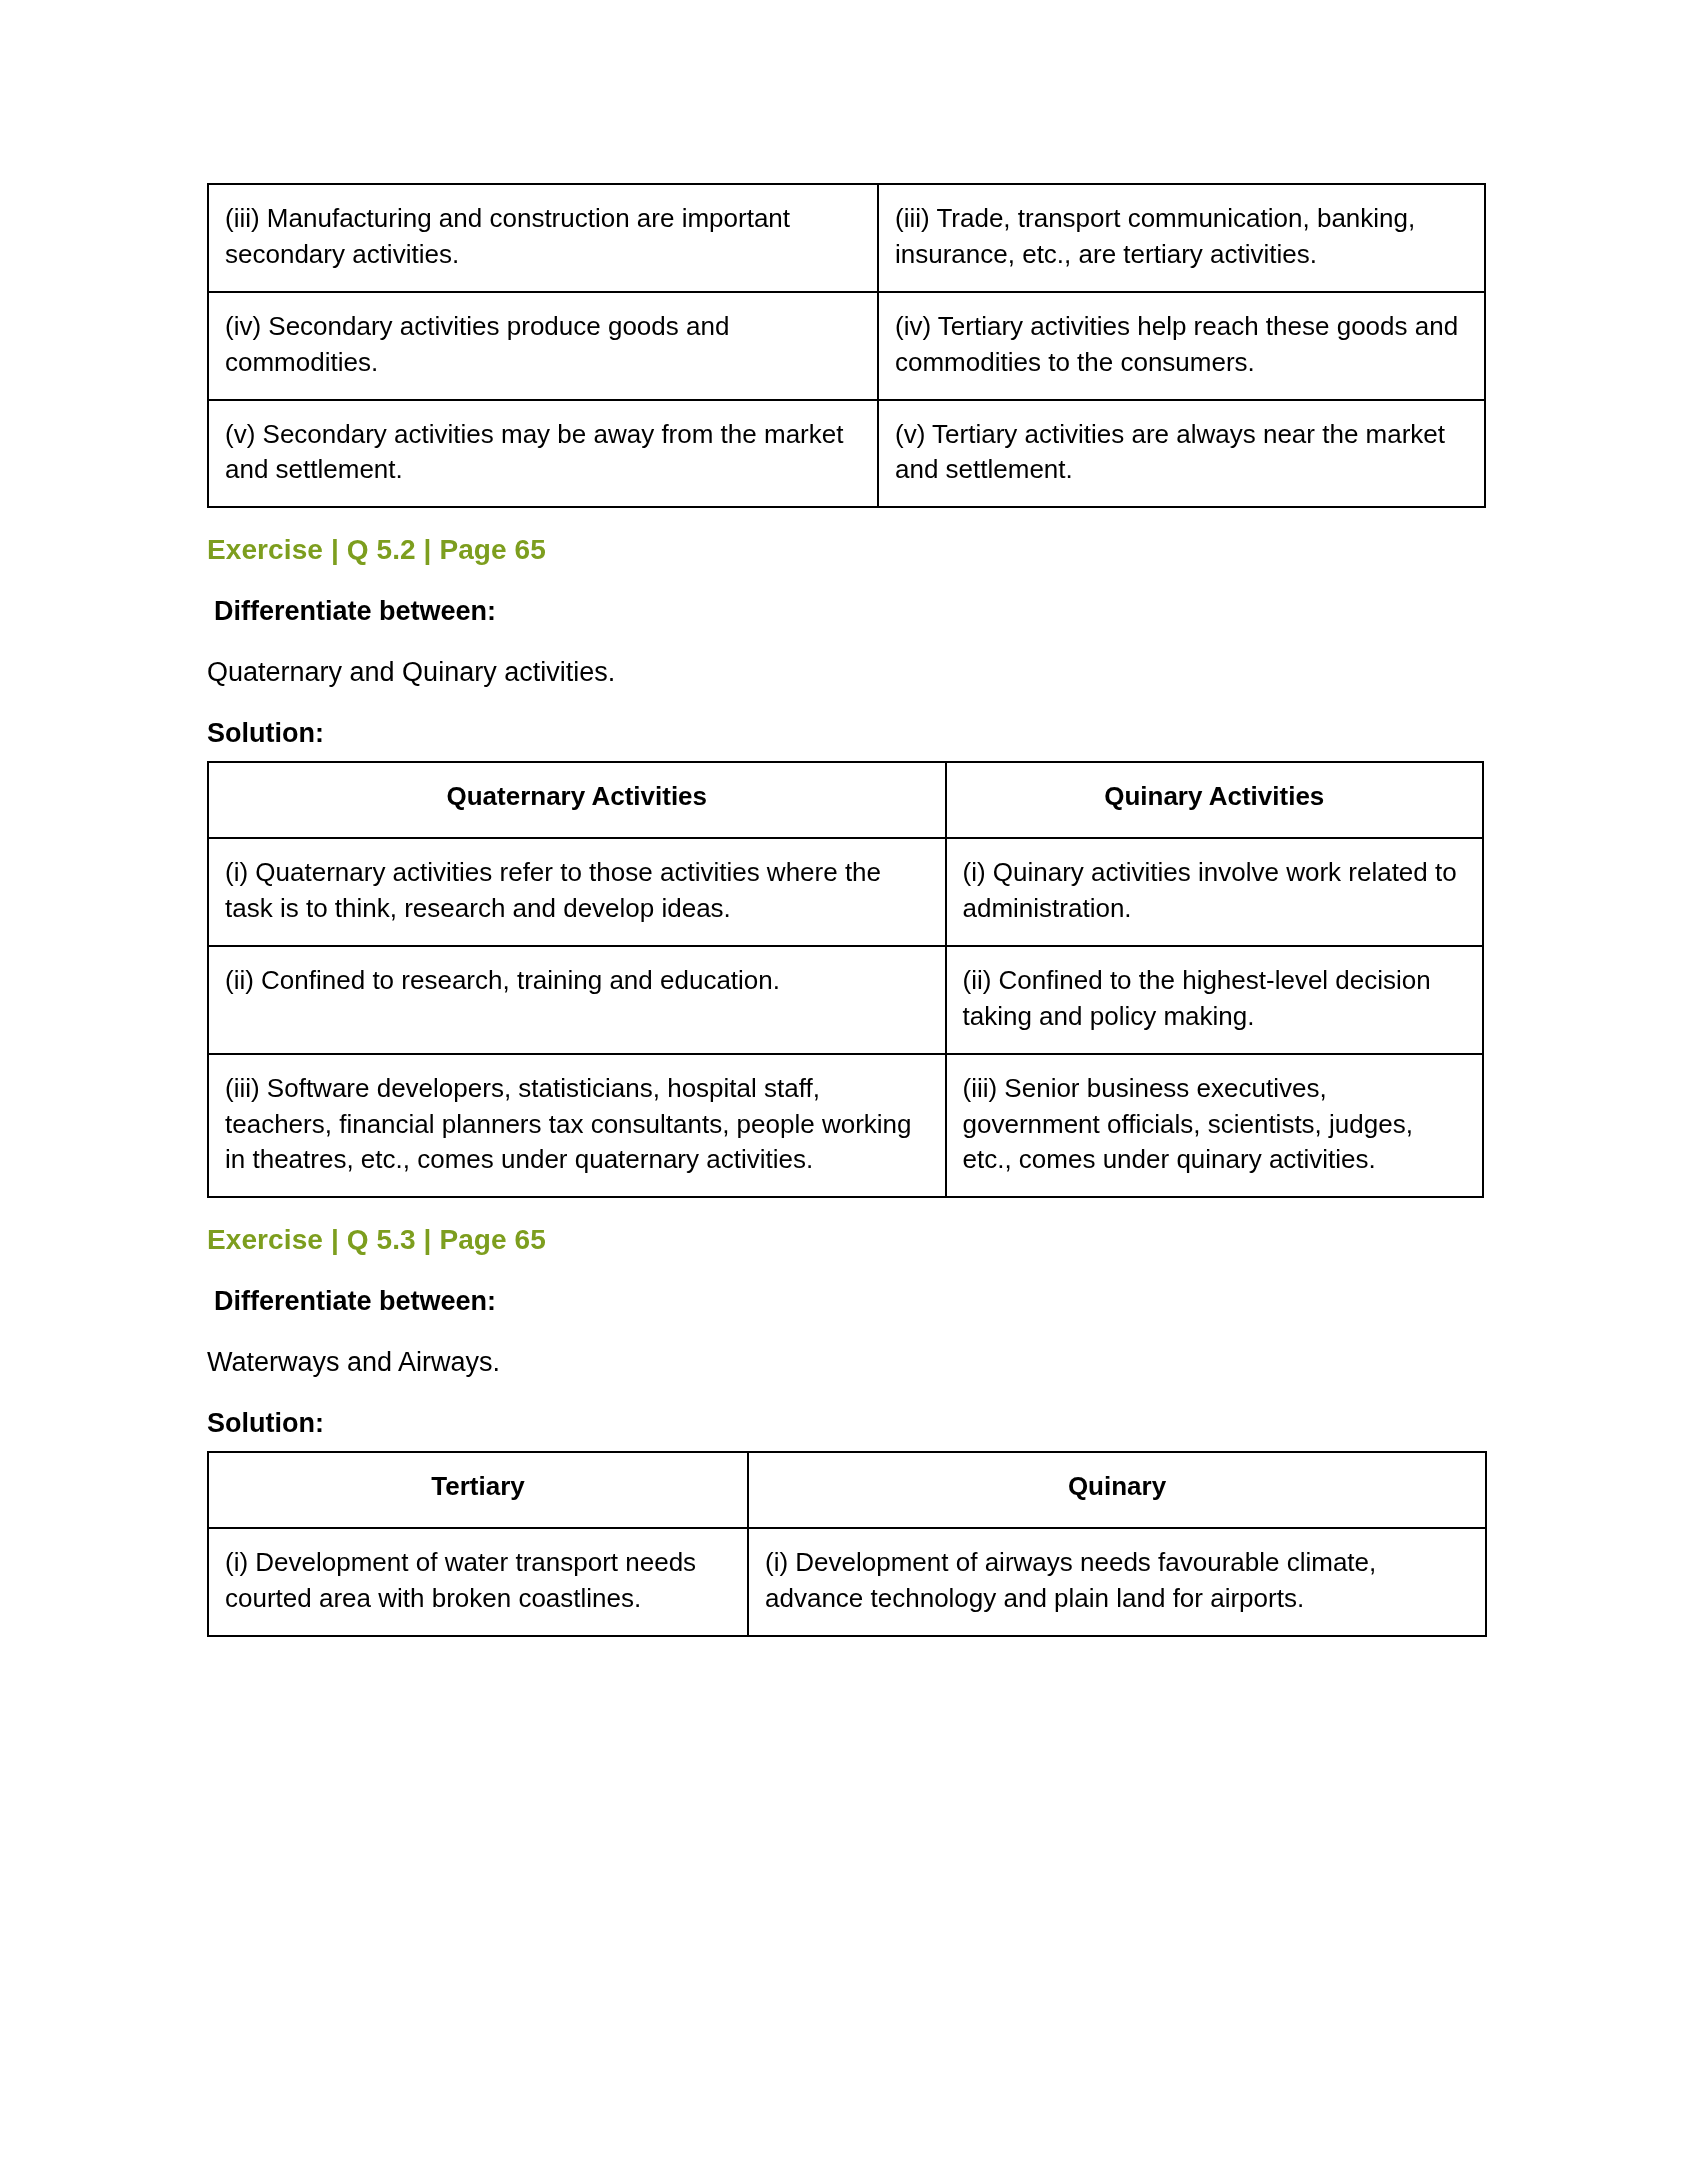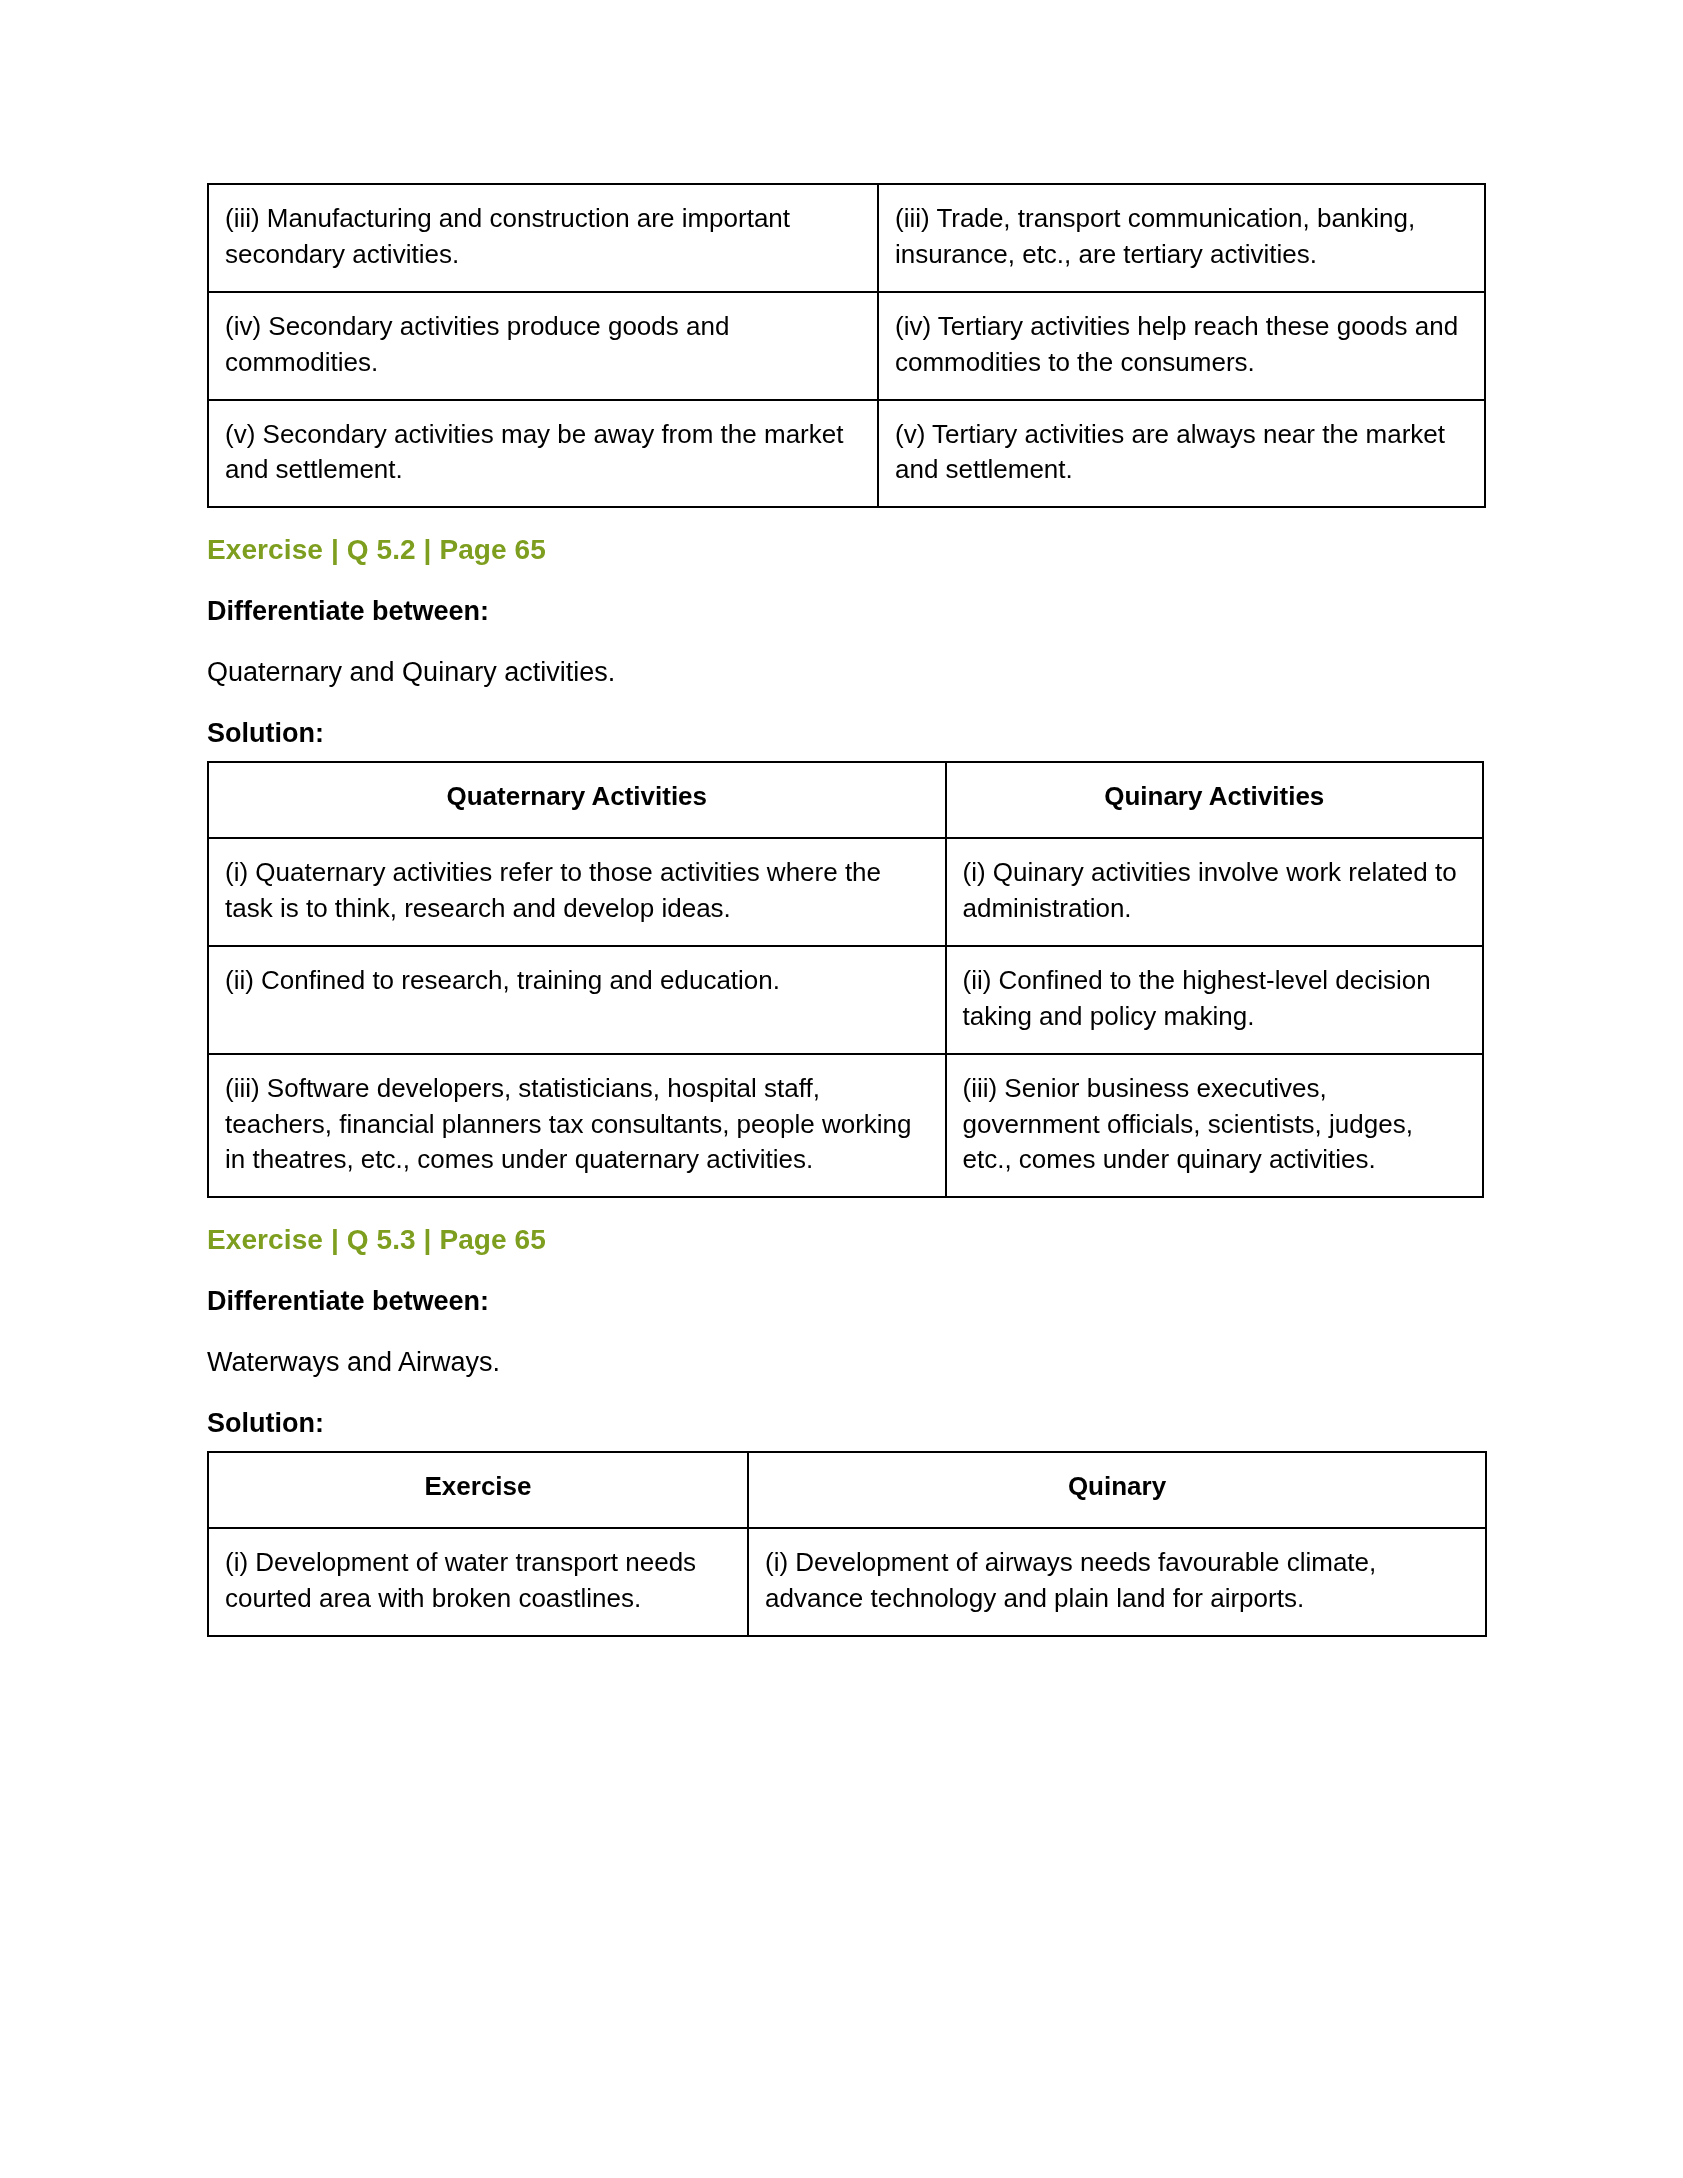--- a/index.html
+++ b/index.html
@@ -71,21 +71,21 @@
   .ex-head {
     color: #7d9e1e;
     font-weight: bold;
     font-size: 28px;
     margin: 26px 0 0 0;
     letter-spacing: 0.1px;
   }
   .bold-line {
     font-weight: bold;
     font-size: 27px;
-    margin: 30px 0 0 0;
+    margin: 30px 0 0 7px;
   }
   .plain-line {
     font-size: 27px;
     margin: 30px 0 0 0;
   }
   .sol-line {
     font-weight: bold;
     font-size: 27px;
     margin: 30px 0 12px 0;
   }
@@ -148,21 +148,21 @@
 
     <div class="ex-head">Exercise | Q 5.3 | Page 65</div>
     <div class="bold-line">Differentiate between:</div>
     <div class="plain-line">Waterways and Airways.</div>
     <div class="sol-line">Solution:</div>
 
     <div class="tbl-wrap">
       <table class="diff t3">
         <thead>
           <tr>
-            <th>Exercise</th>
+            <th>Tertiary</th>
             <th>Quinary</th>
           </tr>
         </thead>
         <tbody>
           <tr>
             <td>(i) Development of water transport needs courted area with broken coastlines.</td>
             <td>(i) Development of airways needs favourable climate, advance technology and plain land for airports.</td>
           </tr>
         </tbody>
       </table>

